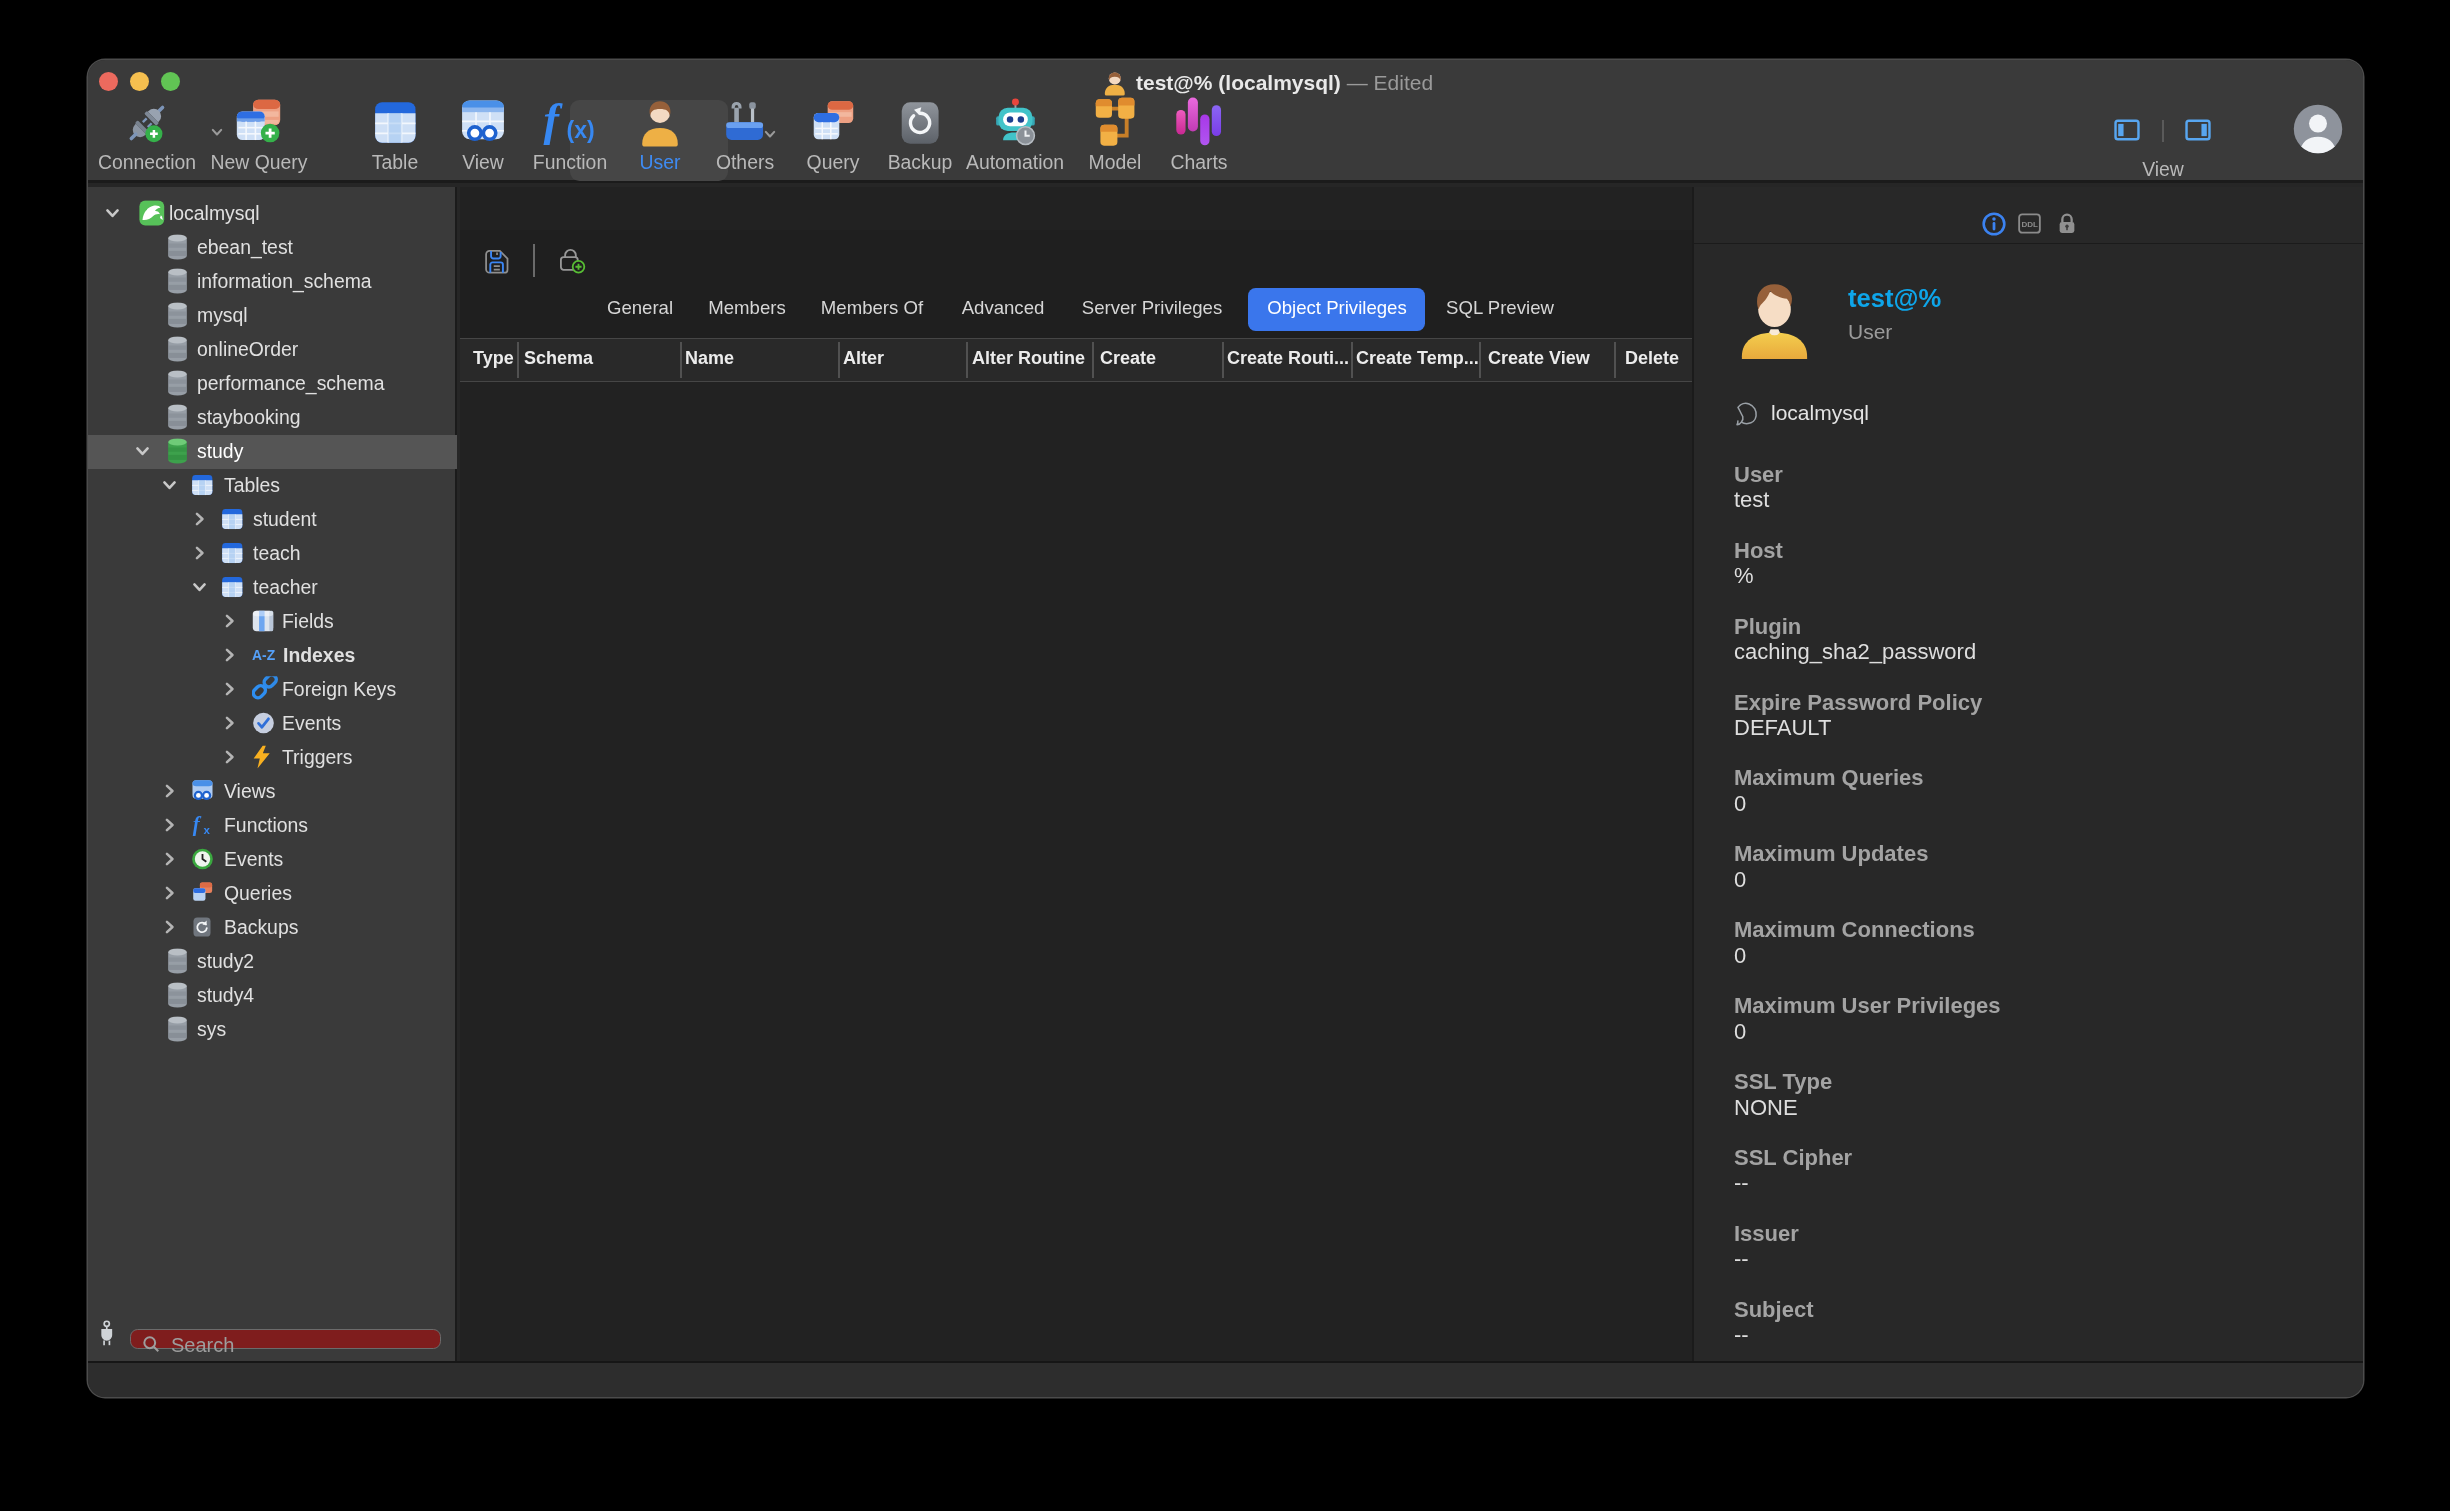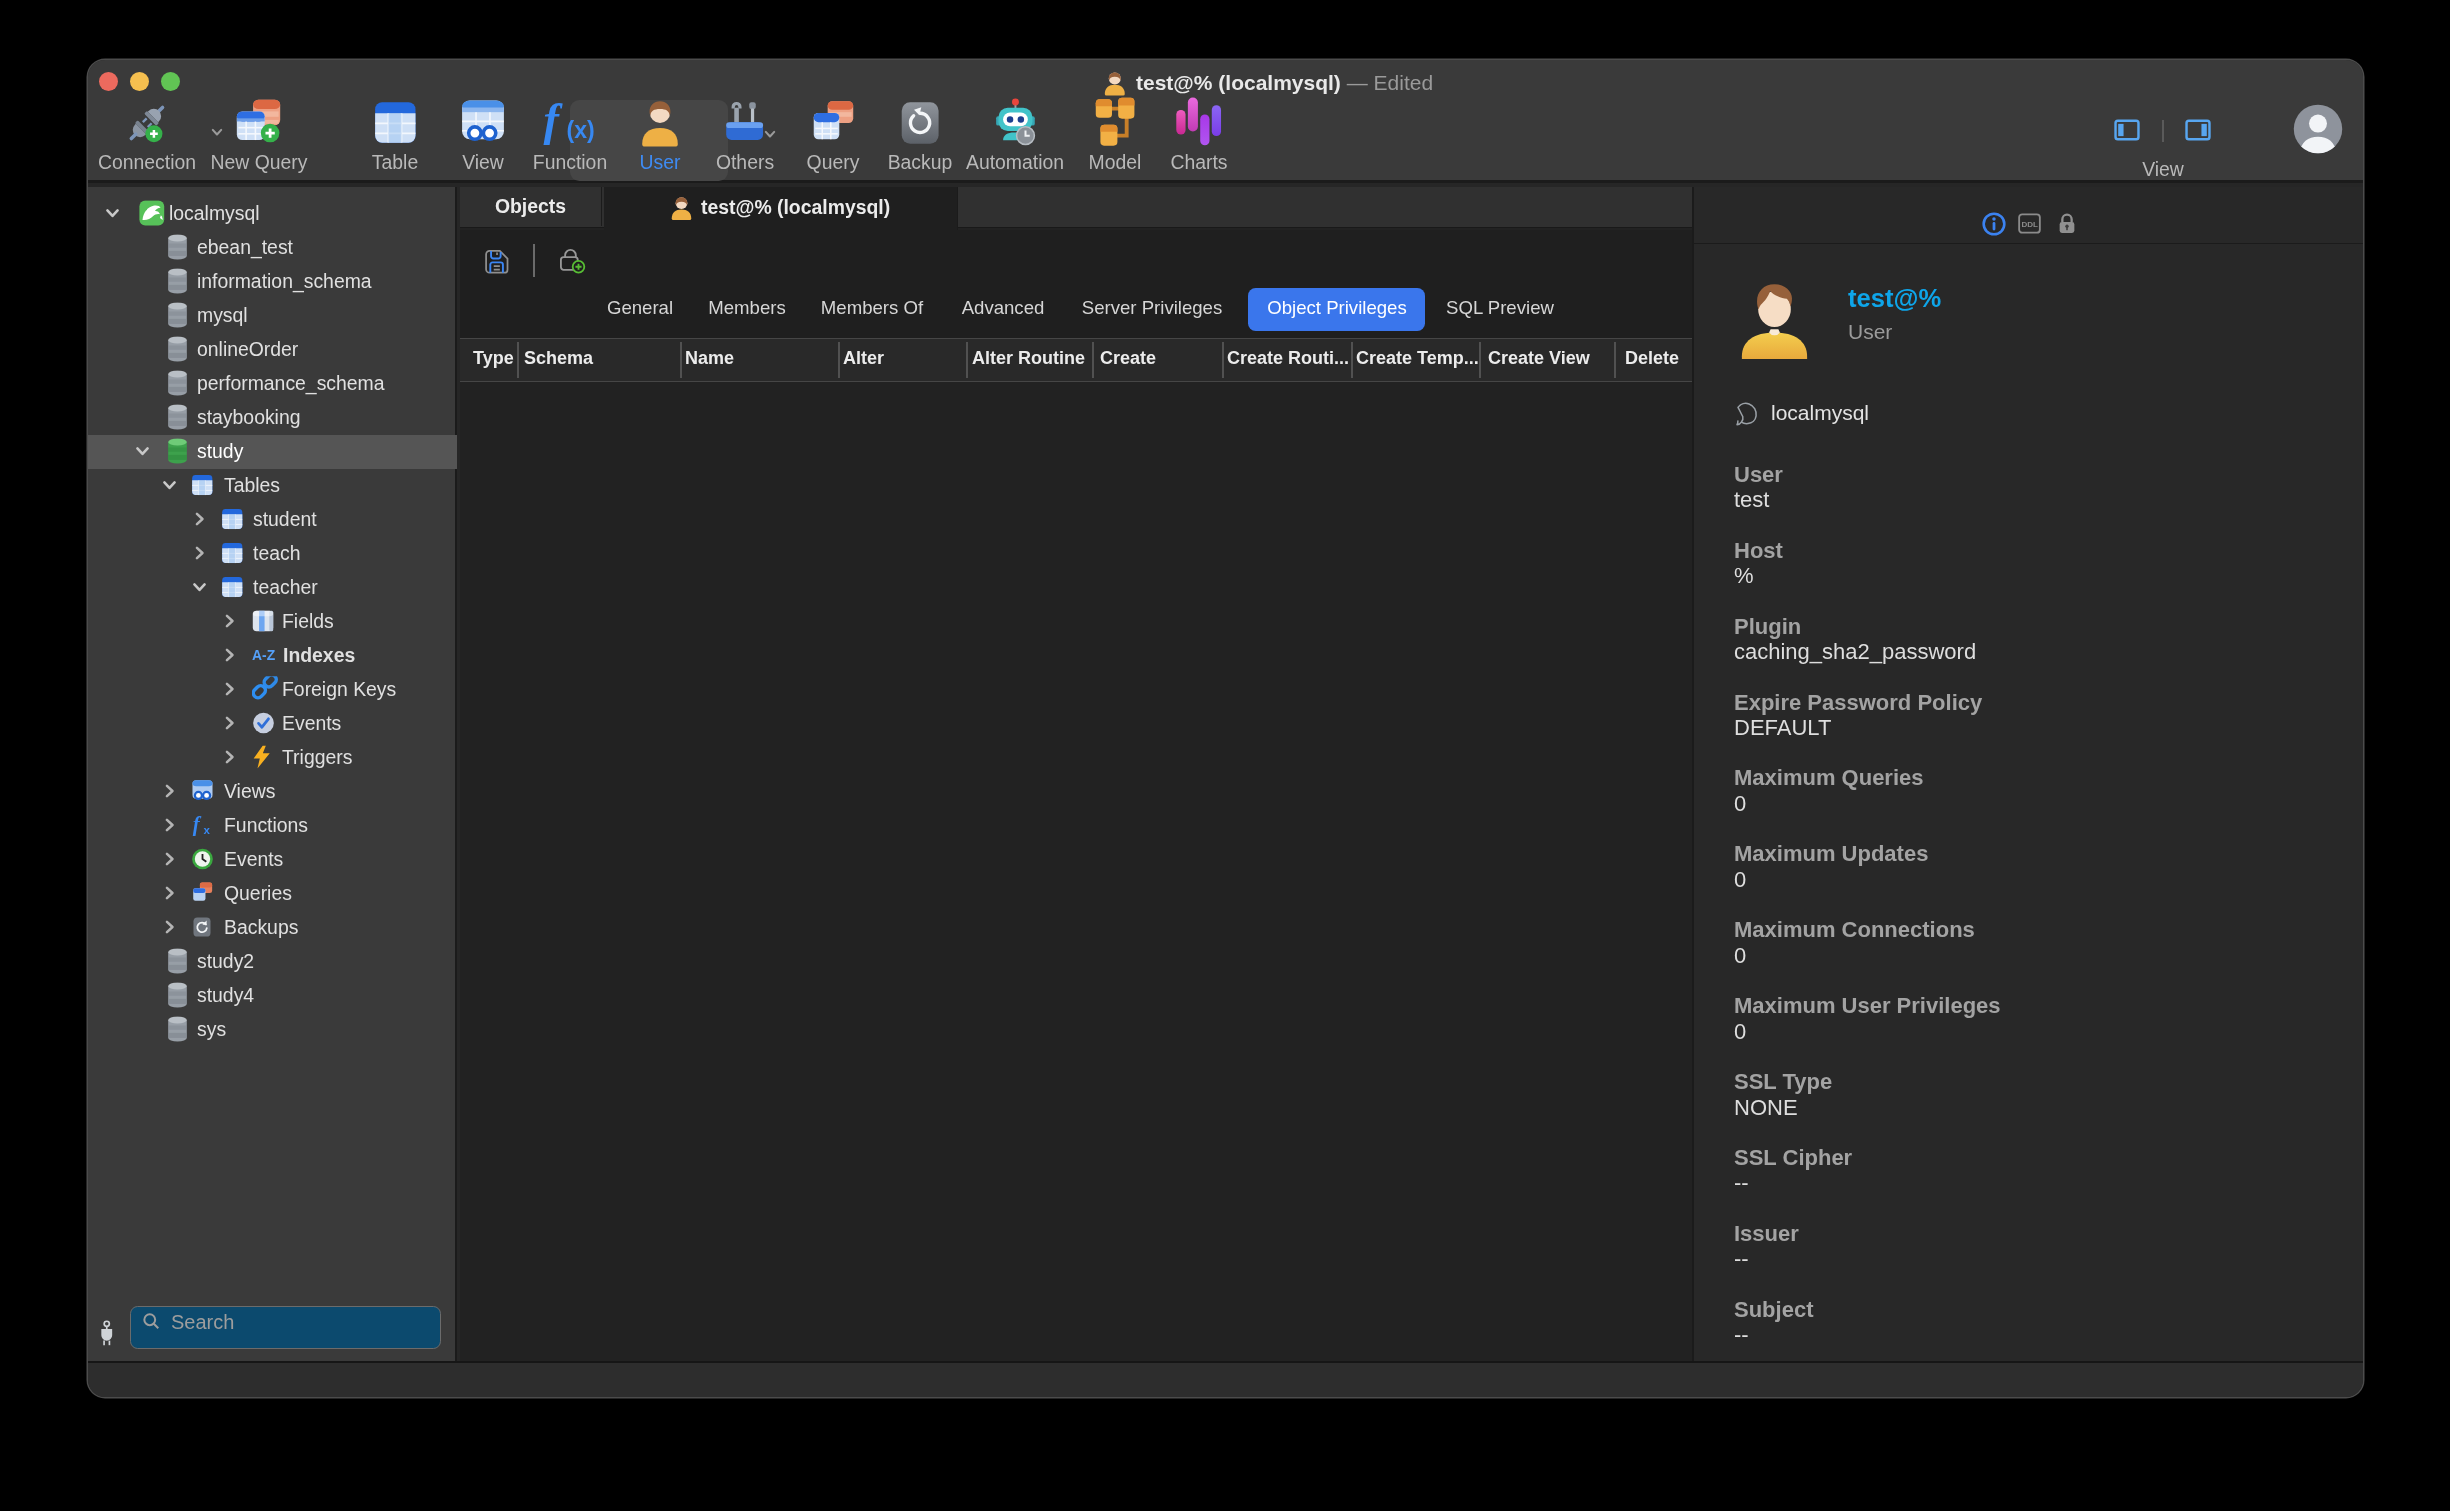--- a/index.html
+++ b/index.html
@@ -557,48 +557,38 @@
 <div class="row">
 <span class="ri" style="left:79px"><svg width="21" height="25.6" viewBox="0 0 27 33">
               <path d="M1.5 5 V28 a12 4.5 0 0 0 24 0 V5 Z" fill="#979ea6"></path>
               <rect x="1.5" y="12" width="24" height="5.5" fill="#7e858d" opacity="0.45"></rect>
               <rect x="1.5" y="21.5" width="24" height="6.5" fill="#7e858d" opacity="0.6"></rect>
               <ellipse cx="13.5" cy="5" rx="12" ry="4.5" fill="#b9bfc5"></ellipse>
             </svg></span>
 <span class="rt" style="left:109px;">sys</span>
 </div>
 </div>
-<div class="abs" style="left:42px;bottom:11.6px;width:311px;height:43px;border:1.5px solid #6b6b6b;border-radius:7.7px;background:#0c4a6e">
+<div class="abs" style="left:42px;bottom:11.6px;width:311px;height:20px;border:1.5px solid #6b6b6b;border-radius:7.7px;background:#7f1d1d">
 <div class="abs" style="left:11px;top:4.6px"><svg width="18.6" height="18.6" viewBox="0 0 24 24">
             <circle cx="10" cy="10" r="7" stroke="#9d9d9d" stroke-width="2.6" fill="none"></circle>
             <line x1="15.2" y1="15.2" x2="21" y2="21" stroke="#9d9d9d" stroke-width="2.6"></line>
           </svg></div>
 <div class="abs" style="left:40px;top:3.1px;font-size:20px;color:#9d9d9d">Search</div>
       </div>
 <div class="abs" style="left:11px;bottom:9.3px"><svg width="15.5" height="29" viewBox="0 0 20 38">
           <g stroke="#cfd3d7" stroke-width="2.2" fill="none">
             <circle cx="10" cy="5" r="3.4"></circle>
             <line x1="10" y1="8.5" x2="10" y2="13"></line>
             <path d="M4 13 h12 v7 a6 6 0 0 1 -12 0 Z" fill="#cfd3d7"></path>
             <line x1="6.5" y1="27" x2="6.5" y2="33"></line>
             <line x1="13.5" y1="27" x2="13.5" y2="33"></line>
           </g>
         </svg></div>
 </div>
 <div class="main">
-<div class="tabbar">
-<div class="abs" style="left:0;top:0;width:142px;height:39px;border-right:1.5px solid #1b1b1b;text-align:center;line-height:39px;font-size:19.4px;font-weight:bold;color:#ececec">Objects</div>
-<div class="abs" style="left:144px;top:0;width:354px;height:43px;background:#1f1f1f;border-right:1.5px solid #1b1b1b"></div>
-<div class="abs" style="left:209px;top:7.7px"><svg width="25" height="25" viewBox="0 0 32 32">
-            <circle cx="16" cy="10.5" r="7.5" fill="#f3d9c2"></circle>
-            <path d="M16 3 c-4.5 0 -7.5 3.2 -7.5 7.5 c0 1 .2 2 .5 2.7 c.6-3.2 2.5-4.7 7-4.7 s6.4 1.5 7 4.7 c.3-.7 .5-1.7 .5-2.7 C23.5 6.2 20.5 3 16 3 Z" fill="#96603a"></path>
-            <path d="M3.5 30 c0-7.5 5-11.5 12.5-11.5 s12.5 4 12.5 11.5 q0 2 -2 2 h-21 q-2 0 -2-2 Z" fill="#eeb045"></path>
-          </svg></div>
-<div class="abs" style="left:241px;top:8.5px;font-size:19.4px;font-weight:bold;color:#ececec;white-space:nowrap">test@% (localmysql)</div>
-</div>
 <div class="abs" style="left:0;top:43px;width:100%;height:57px;background:#1f1f1f;border-bottom:1.5px solid #4a4a4a">
 <div class="abs" style="left:24px;top:18.6px"><svg width="25.6" height="26" viewBox="0 0 33 34">
             <path d="M7 2.5 H20.5 L30.5 12.5 V27 a4 4 0 0 1 -4 4 H7 A4.5 4.5 0 0 1 2.5 26.5 V7 A4.5 4.5 0 0 1 7 2.5 Z" stroke="#8f8f8f" stroke-width="2.3" fill="none"></path>
             <path d="M9 2.5 V9.5 a3 3 0 0 0 3 3 h6.5 a3 3 0 0 0 3 -3 V4" stroke="#3b86f4" stroke-width="2.5" fill="none"></path>
             <line x1="16.8" y1="4.5" x2="16.8" y2="8" stroke="#8f8f8f" stroke-width="2.2"></line>
             <path d="M8 31 V20.5 a3 3 0 0 1 3 -3 h10.5 a3 3 0 0 1 3 3 V31" stroke="#3b86f4" stroke-width="2.5" fill="none"></path>
             <line x1="12.5" y1="22.5" x2="20.5" y2="22.5" stroke="#8f8f8f" stroke-width="2.2"></line>
             <line x1="12.5" y1="27" x2="20.5" y2="27" stroke="#8f8f8f" stroke-width="2.2"></line>
           </svg></div>
 <div class="abs" style="left:73px;top:14px;width:1.5px;height:33px;background:#6a6a6a"></div>

